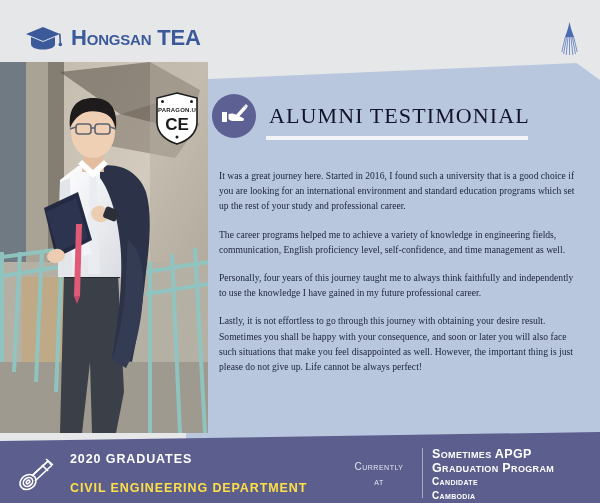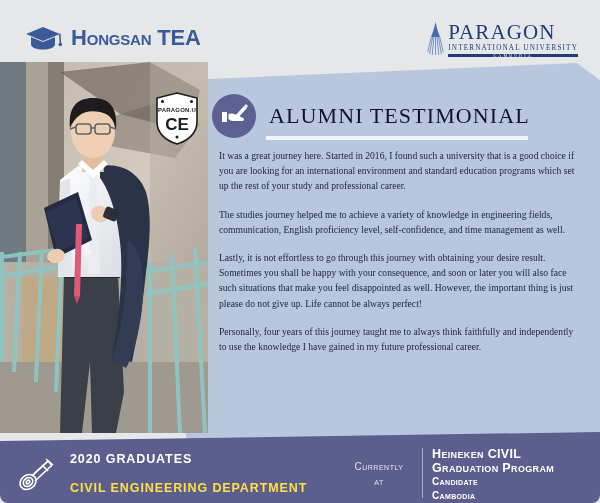--- a/index.html
+++ b/index.html
@@ -7,21 +7,20 @@
     width: 600px; height: 503px;
     font-family: "Liberation Sans", sans-serif;
     background: #e6e7e9;
     overflow: hidden;
   }
   .poster {
     position: relative;
     width: 600px; height: 503px;
     background: #e6e7e9;
     overflow: hidden;
-    border-radius: 8px;
   }
 
   
   .header {
     position: absolute; top: 0; left: 0;
     width: 600px; height: 85px;
     z-index: 30;
   }
   .brand-left {
     position: absolute; left: 24px; top: 24px;
@@ -133,21 +132,21 @@
   .title-rule {
     position: absolute;
     left: 266px; top: 136px;
     width: 262px; height: 4px;
     background: #f2f4f8;
     z-index: 22;
   }
 
   .body-text {
     position: absolute;
-    left: 219px; top: 148px;
+    left: 219px; top: 168px;
     width: 360px;
     z-index: 22;
   }
   .body-text p {
     font-family: "Liberation Serif", serif;
     font-size: 9.6px;
     line-height: 15.2px;
     color: #1a2238;
     margin-bottom: 13px;
     text-align: left;
@@ -237,27 +236,20 @@
           <g stroke="#6b86c4" stroke-width="0.9" fill="none">
             <path d="M8.5 15 L8.5 33"></path>
             <path d="M7 15 L5.2 33"></path>
             <path d="M10 15 L11.8 33"></path>
             <path d="M5.6 15 L2.6 32"></path>
             <path d="M11.4 15 L14.4 32"></path>
             <path d="M4.3 15 L0.8 30"></path>
             <path d="M12.7 15 L16.2 30"></path>
           </g>
         </svg>
-      </span>
-      <span class="paragon-words">
-        <span class="paragon-name">PARAGON</span>
-        <span class="paragon-sub">INTERNATIONAL UNIVERSITY</span>
-        <span class="paragon-rule">
-          <span class="paragon-country">CAMBODIA</span>
-        </span>
       </span>
     </div>
   </div>
 
   <div class="panel"></div>
   <div class="panel-notch"></div>
 
   <div class="photo">
     <svg class="photo-svg" viewBox="0 0 208 371" preserveAspectRatio="none">
       <defs>
@@ -369,23 +361,23 @@
         <path d="M16 15 L25 5 L27.5 7.5 L18.5 17.5 Z" fill="#ffffff"></path>
         <path d="M25 5 L27 3 L29 5 L27.5 7.5 Z" fill="#eceefa"></path>
       </svg>
     </span>
     <span class="panel-title">ALUMNI TESTIMONIAL</span>
   </div>
   <div class="title-rule"></div>
 
   <div class="body-text">
     <p>It was a great journey here. Started in 2016, I found such a university that is a good choice if you are looking for an international environment and standard education programs which set up the rest of your study and professional career.</p>
-    <p>The studies journey helped me to achieve a variety of knowledge in engineering fields, communication, English proficiency level, self-confidence, and time management as well.</p>
+    <p>The career programs helped me to achieve a variety of knowledge in engineering fields, communication, English proficiency level, self-confidence, and time management as well.</p>
+    <p>Personally, four years of this journey taught me to always think faithfully and independently to use the knowledge I have gained in my future professional career.</p>
     <p>Lastly, it is not effortless to go through this journey with obtaining your desire result. Sometimes you shall be happy with your consequence, and soon or later you will also face such situations that make you feel disappointed as well. However, the important thing is just please do not give up. Life cannot be always perfect!</p>
-    <p>Personally, four years of this journey taught me to always think faithfully and independently to use the knowledge I have gained in my future professional career.</p>
   </div>
 
   <div class="footer">
     <div class="footer-left">
       <span>
         <svg class="scroll-icon" viewBox="0 0 40 36">
           <g stroke="#ffffff" stroke-width="1.6" fill="none">
             <ellipse cx="10" cy="26" rx="8.5" ry="7" transform="rotate(-36 10 26)"></ellipse>
             <ellipse cx="10" cy="26" rx="5" ry="4" transform="rotate(-36 10 26)"></ellipse>
             <ellipse cx="10" cy="26" rx="2" ry="1.5" transform="rotate(-36 10 26)"></ellipse>
@@ -403,21 +395,21 @@
       </span>
     </div>
 
     <div class="footer-right">
       <span class="currently">
         <span class="c-l1">Currently</span>
         <span class="c-l2">at</span>
       </span>
       <span class="vbar"></span>
       <span class="company-lines">
-        <div class="cl1">Heineken CIVIL</div>
+        <div class="cl1">Sometimes APGP</div>
         <div class="cl2">Graduation Program</div>
         <div class="cl3">Candidate</div>
         <div class="cl4">Cambodia</div>
       </span>
     </div>
   </div>
 
 </div>
 
 </body></html>

